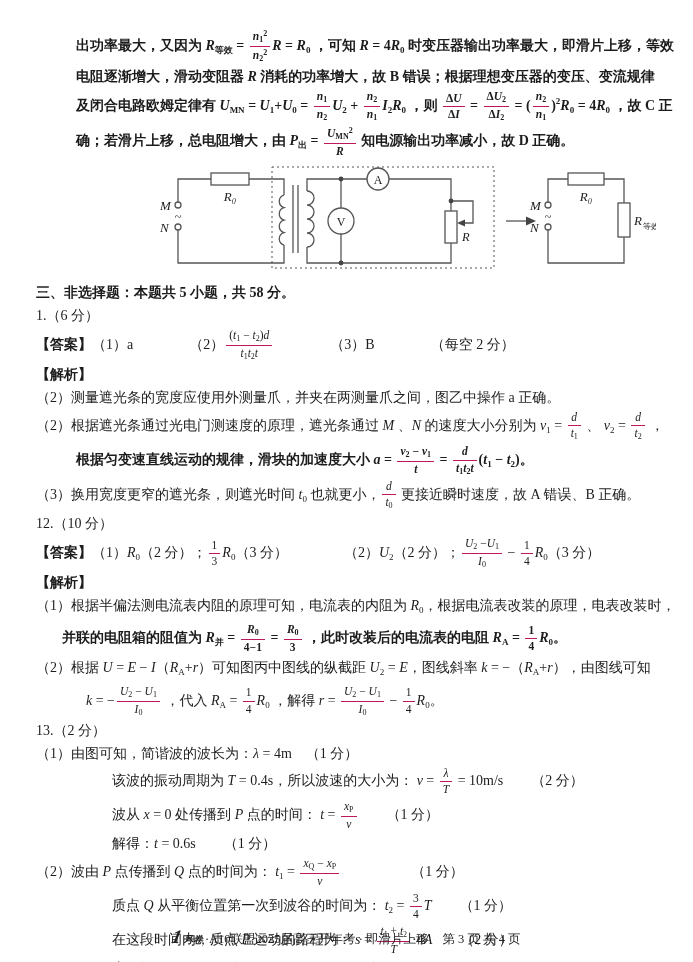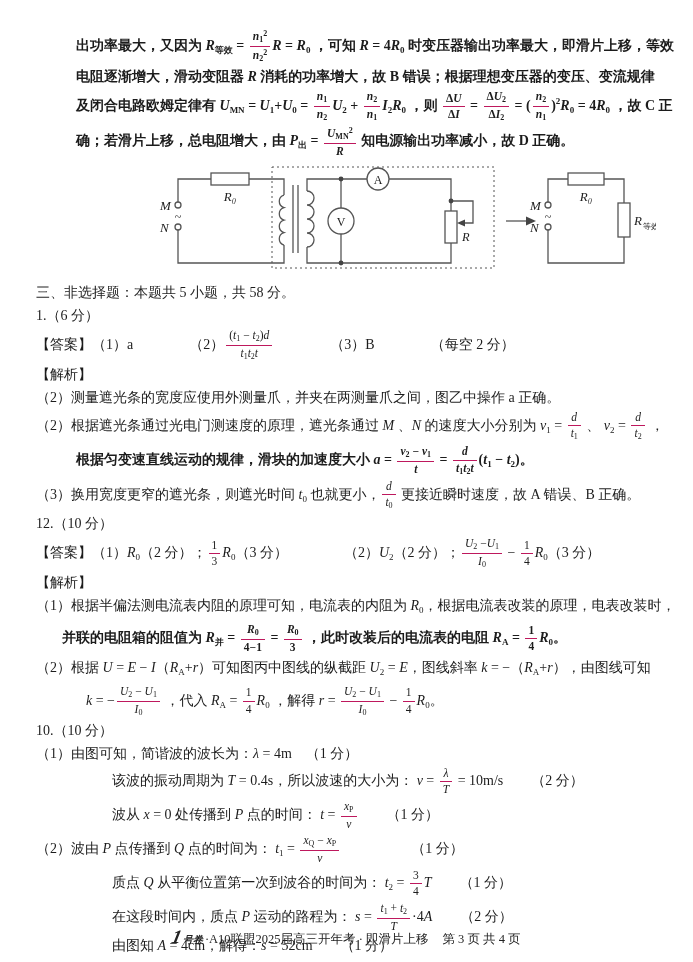--- a/index.html
+++ b/index.html
@@ -11,21 +11,21 @@
   .page { box-sizing:border-box; width:693px; padding:26px 30px 0 36px; }
   .line { line-height:20px; margin:3px 0; white-space:nowrap; }
   .ind0 { margin-left:0; }
   .ind1 { margin-left:40px;font-weight:bold; }
   .ind2 { margin-left:26px;font-weight:bold; }
   .ind3 { margin-left:50px; }
   .ind4 { margin-left:76px; }
   .var { font-style:italic; font-family:"Liberation Serif",serif; }
   .sb { font-size:9px; vertical-align:-3px; }
   .sp { font-size:9px; vertical-align:6px; }
-  .bd { font-weight:normal; }
+  .bd { font-weight:bold; }
   .frac { display:inline-block; vertical-align:middle; text-align:center;
           font-size:11.5px; line-height:1; margin:0 2px; }
   .frac .fnum { display:block; border-bottom:1px solid #be185d; padding:1px 3px 2px; }
   .frac .fden { display:block; padding:2px 3px 1px; }
   .frac .sb { font-size:8px; vertical-align:-2px; }
   .frac .sp { font-size:8px; vertical-align:4px; }
   .figure { margin:6px 0 8px 120px; display:none; }
   .footer {
     position:absolute; left:0; bottom:14px; width:693px; text-align:center;
     font-size:12.5px; color:#222; white-space:nowrap;
@@ -119,24 +119,25 @@
       <div class="line ind0">（2）根据遮光条通过光电门测速度的原理，遮光条通过 <span class="var">M</span> 、<span class="var">N</span> 的速度大小分别为 <span class="var">v</span><span class="sb">1</span> = <span class="frac"><span class="fnum"><span class="var">d</span></span><span class="fden"><span class="var">t</span><span class="sb">1</span></span></span> 、 <span class="var">v</span><span class="sb">2</span> = <span class="frac"><span class="fnum"><span class="var">d</span></span><span class="fden"><span class="var">t</span><span class="sb">2</span></span></span> ，</div>
       <div class="line ind1">根据匀变速直线运动的规律，滑块的加速度大小 <span class="var">a</span> = <span class="frac"><span class="fnum"><span class="var">v</span><span class="sb">2</span> − <span class="var">v</span><span class="sb">1</span></span><span class="fden"><span class="var">t</span></span></span> = <span class="frac"><span class="fnum"><span class="var">d</span></span><span class="fden"><span class="var">t</span><span class="sb">1</span><span class="var">t</span><span class="sb">2</span><span class="var">t</span></span></span>(<span class="var">t</span><span class="sb">1</span> − <span class="var">t</span><span class="sb">2</span>)。</div>
       <div class="line ind0">（3）换用宽度更窄的遮光条，则遮光时间 <span class="var">t</span><span class="sb">0</span> 也就更小，<span class="frac"><span class="fnum"><span class="var">d</span></span><span class="fden"><span class="var">t</span><span class="sb">0</span></span></span> 更接近瞬时速度，故 A 错误、B 正确。</div>
       <div class="line ind0">12.（10 分）</div>
       <div class="line ind0"><span class="bd">【答案】</span>（1）<span class="var">R</span><span class="sb">0</span>（2 分）；<span class="frac"><span class="fnum">1</span><span class="fden">3</span></span><span class="var">R</span><span class="sb">0</span>（3 分）　　　　（2）<span class="var">U</span><span class="sb">2</span>（2 分）；<span class="frac"><span class="fnum"><span class="var">U</span><span class="sb">2</span> −<span class="var">U</span><span class="sb">1</span></span><span class="fden"><span class="var">I</span><span class="sb">0</span></span></span> − <span class="frac"><span class="fnum">1</span><span class="fden">4</span></span><span class="var">R</span><span class="sb">0</span>（3 分）</div>
       <div class="line ind0"><span class="bd">【解析】</span></div>
       <div class="line ind0">（1）根据半偏法测电流表内阻的原理可知，电流表的内阻为 <span class="var">R</span><span class="sb">0</span>，根据电流表改装的原理，电表改装时，</div>
       <div class="line ind2">并联的电阻箱的阻值为 <span class="var">R</span><span class="sb">并</span> = <span class="frac"><span class="fnum"><span class="var">R</span><span class="sb">0</span></span><span class="fden">4−1</span></span> = <span class="frac"><span class="fnum"><span class="var">R</span><span class="sb">0</span></span><span class="fden">3</span></span> ，此时改装后的电流表的电阻 <span class="var">R</span><span class="sb">A</span> = <span class="frac"><span class="fnum">1</span><span class="fden">4</span></span><span class="var">R</span><span class="sb">0</span>。</div>
       <div class="line ind0">（2）根据 <span class="var">U</span> = <span class="var">E</span> − <span class="var">I</span>（<span class="var">R</span><span class="sb">A</span>+<span class="var">r</span>）可知图丙中图线的纵截距 <span class="var">U</span><span class="sb">2</span> = <span class="var">E</span>，图线斜率 <span class="var">k</span> = −（<span class="var">R</span><span class="sb">A</span>+<span class="var">r</span>），由图线可知</div>
       <div class="line ind3"><span class="var">k</span> = −<span class="frac"><span class="fnum"><span class="var">U</span><span class="sb">2</span> − <span class="var">U</span><span class="sb">1</span></span><span class="fden"><span class="var">I</span><span class="sb">0</span></span></span> ，代入 <span class="var">R</span><span class="sb">A</span> = <span class="frac"><span class="fnum">1</span><span class="fden">4</span></span><span class="var">R</span><span class="sb">0</span> ，解得 <span class="var">r</span> = <span class="frac"><span class="fnum"><span class="var">U</span><span class="sb">2</span> − <span class="var">U</span><span class="sb">1</span></span><span class="fden"><span class="var">I</span><span class="sb">0</span></span></span> − <span class="frac"><span class="fnum">1</span><span class="fden">4</span></span><span class="var">R</span><span class="sb">0</span>。</div>
-      <div class="line ind0">10.（10 分）</div>
+      <div class="line ind0">13.（2 分）</div>
       <div class="line ind0">（1）由图可知，简谐波的波长为：<span class="var">λ</span> = 4m　（1 分）</div>
       <div class="line ind4">该波的振动周期为 <span class="var">T</span> = 0.4s，所以波速的大小为： <span class="var">v</span> = <span class="frac"><span class="fnum"><span class="var">λ</span></span><span class="fden"><span class="var">T</span></span></span> = 10m/s　　（2 分）</div>
       <div class="line ind4">波从 <span class="var">x</span> = 0 处传播到 <span class="var">P</span> 点的时间： <span class="var">t</span> = <span class="frac"><span class="fnum"><span class="var">x</span><span class="sb">P</span></span><span class="fden"><span class="var">v</span></span></span>　　（1 分）</div>
+      <div class="line ind4">解得：<span class="var">t</span> = 0.6s　　（1 分）</div>
       <div class="line ind0">（2）波由 <span class="var">P</span> 点传播到 <span class="var">Q</span> 点的时间为： <span class="var">t</span><span class="sb">1</span> = <span class="frac"><span class="fnum"><span class="var">x</span><span class="sb">Q</span> − <span class="var">x</span><span class="sb">P</span></span><span class="fden"><span class="var">v</span></span></span>　　　　　（1 分）</div>
       <div class="line ind4">质点 <span class="var">Q</span> 从平衡位置第一次到波谷的时间为： <span class="var">t</span><span class="sb">2</span> = <span class="frac"><span class="fnum">3</span><span class="fden">4</span></span><span class="var">T</span>　　（1 分）</div>
       <div class="line ind4">在这段时间内，质点 <span class="var">P</span> 运动的路程为： <span class="var">s</span> = <span class="frac"><span class="fnum"><span class="var">t</span><span class="sb">1</span> + <span class="var">t</span><span class="sb">2</span></span><span class="fden"><span class="var">T</span></span></span>·4<span class="var">A</span>　　（2 分）</div>
       <div class="line ind4">由图知 <span class="var">A</span> = 4cm，解得：<span class="var">s</span> = 52cm　　（1 分）</div>
     </div>
 
   <div class="footer">
     <span class="logo1">1</span><span class="brand">号卷</span><span>·A10联盟2025届高三开年考 · 即滑片上移</span><span class="pgno">第 3 页 共 4 页</span>
   </div>
 </div>

